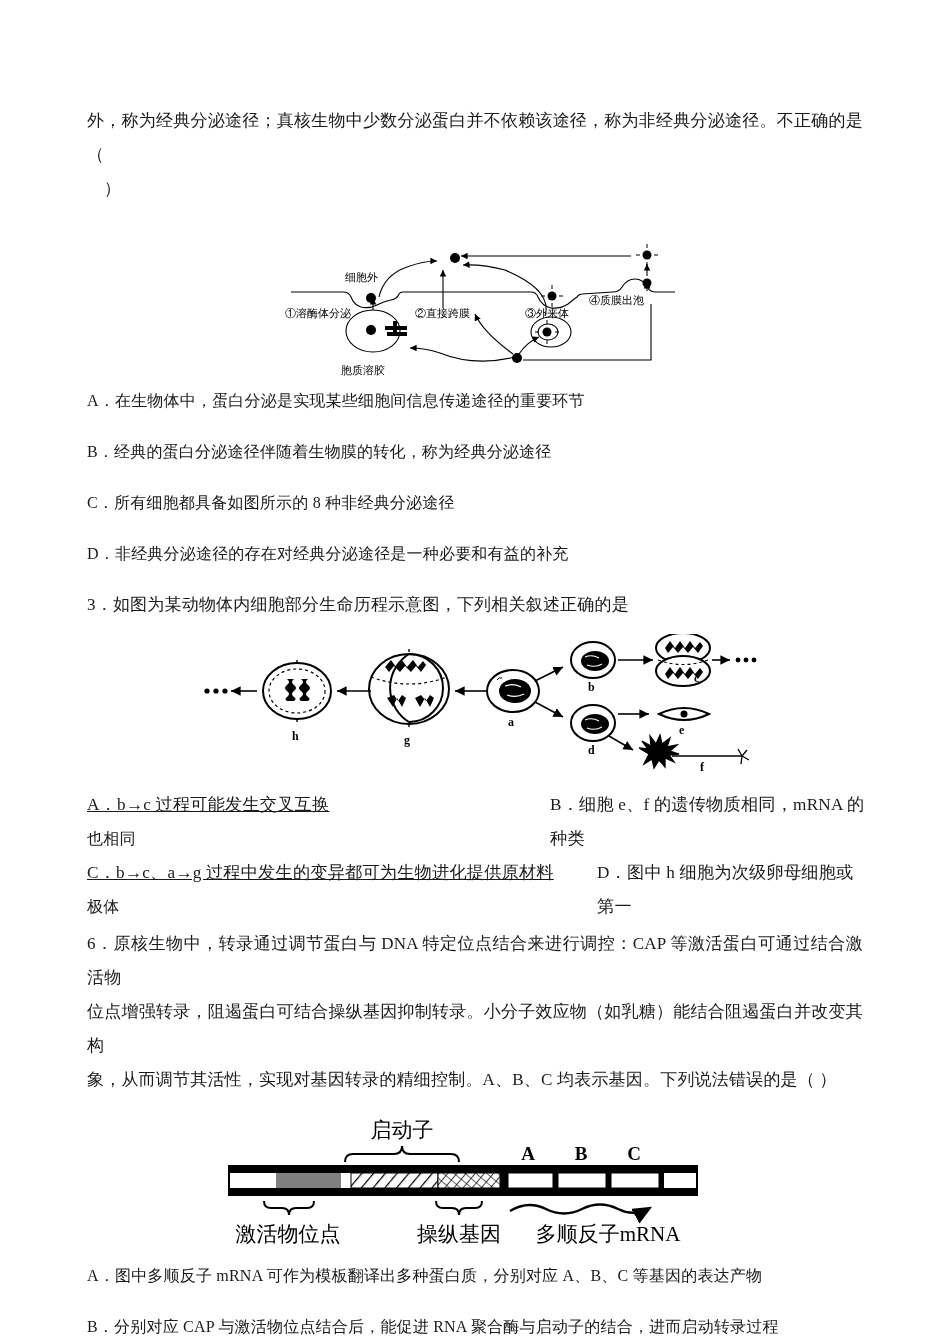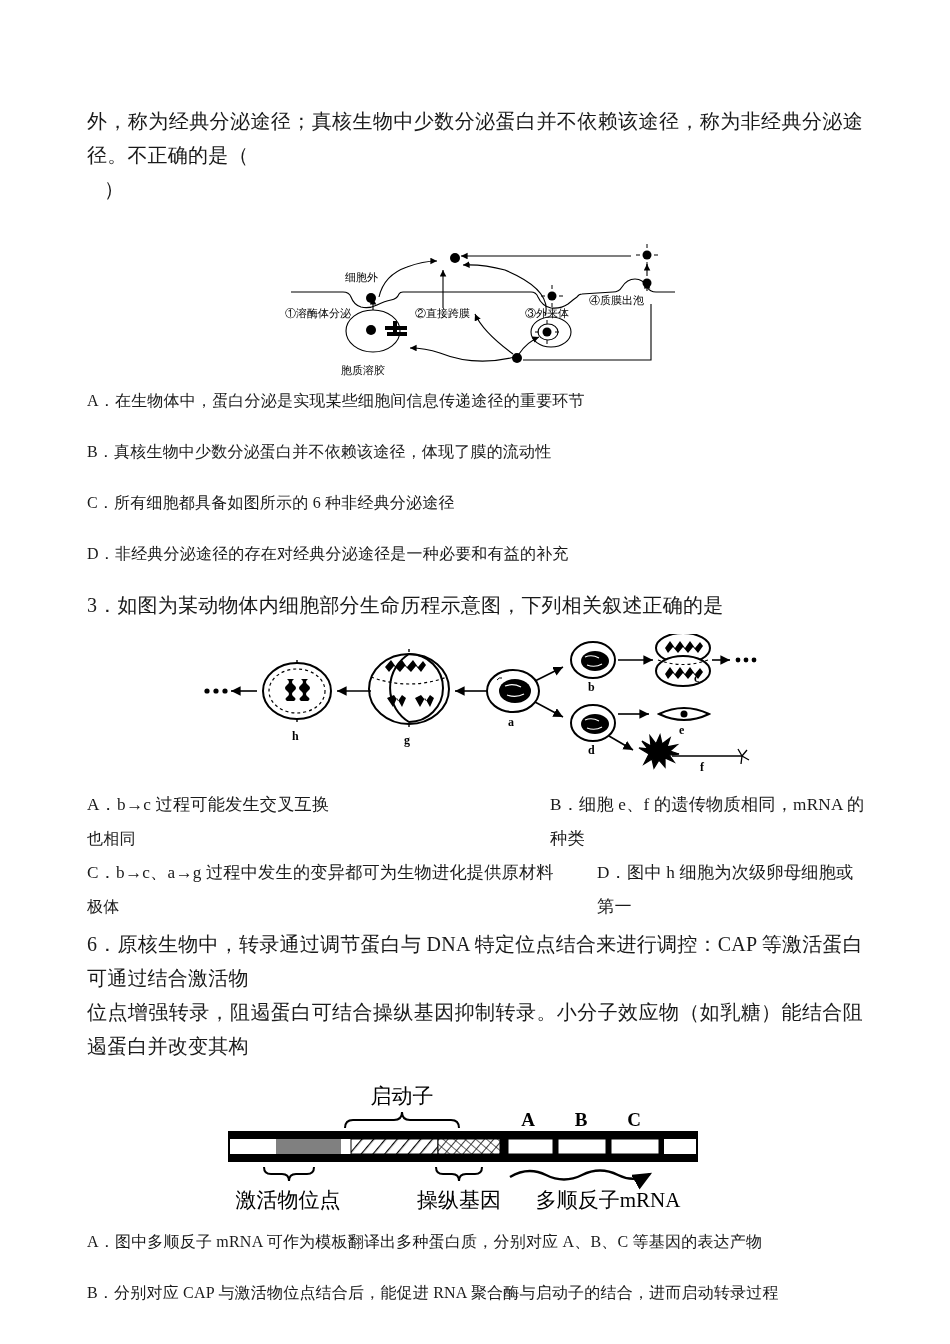--- a/index.html
+++ b/index.html
@@ -21,39 +21,40 @@
     width: 950px;
     height: 1344px;
   }
   .content {
     position: absolute;
     left: 87px;
     top: 104px;
     width: 776px;
   }
   .para {
-    font-size: 20px;
+    font-size: 17px;
     line-height: 34px;
     text-align: justify;
     letter-spacing: 0.2px;
     margin: 0;
   }
   .opt {
     font-size: 16px;
     line-height: 34px;
     margin: 0;
     letter-spacing: 0.2px;
   }
   .opt-gap { margin-top: 17px; }
   .two-col-row {
     font-size: 17.2px;
     line-height: 34px;
     letter-spacing: 0.2px;
     margin: 0;
     position: relative;
+    text-decoration: underline;
   }
   .col-right-abs {
     position: absolute;
     left: 439px;
     top: 0;
     width: 320px;
     margin-left: 24px;
   }
   .col-right-abs2 {
     position: absolute;
@@ -164,22 +165,22 @@
         <text class="svg-label" x="62" y="47" font-size="11">细胞外</text>
         <text class="svg-label" x="58" y="140" font-size="11">胞质溶胶</text>
         <text class="svg-label" x="2" y="83" font-size="11">①溶酶体分泌</text>
         <text class="svg-label" x="132" y="83" font-size="11">②直接跨膜</text>
         <text class="svg-label" x="242" y="83" font-size="11">③外来体</text>
         <text class="svg-label" x="306" y="70" font-size="11">④质膜出泡</text>
       </svg>
     </div>
 
     <p class="opt">A．在生物体中，蛋白分泌是实现某些细胞间信息传递途径的重要环节</p>
-    <p class="opt opt-gap">B．真核生物中少数分泌蛋白并不依赖该途径，体现了膜的流动性</p>
-    <p class="opt opt-gap">C．所有细胞都具备如图所示的 6 种非经典分泌途径</p>
+    <p class="opt opt-gap">B．经典的蛋白分泌途径伴随着生物膜的转化，称为经典分泌途径</p>
+    <p class="opt opt-gap">C．所有细胞都具备如图所示的 8 种非经典分泌途径</p>
     <p class="opt opt-gap">D．非经典分泌途径的存在对经典分泌途径是一种必要和有益的补充</p>
 
     <p class="para" style="margin-top:17px;">3．如图为某动物体内细胞部分生命历程示意图，下列相关叙述正确的是</p>
 
     <div class="fig2-wrap">
       <svg class="fig2" width="560" height="140" viewBox="0 0 560 140">
         <defs>
           <marker id="ah2" markerWidth="7" markerHeight="7" refX="6" refY="3" orient="auto" markerUnits="strokeWidth">
             <path d="M0,0 L6,3 L0,6 z" fill="#000"></path>
           </marker>
@@ -291,20 +292,21 @@
     <p class="opt">也相同</p>
 
     <div class="two-col-row">
       <span>C．b→c、a→g 过程中发生的变异都可为生物进化提供原材料</span>
       <span class="col-right-abs2">D．图中 h 细胞为次级卵母细胞或第一</span>
     </div>
     <p class="opt">极体</p>
 
     <p class="para" style="margin-top:3px;">6．原核生物中，转录通过调节蛋白与 DNA 特定位点结合来进行调控：CAP 等激活蛋白可通过结合激活物</p>
     <p class="para">位点增强转录，阻遏蛋白可结合操纵基因抑制转录。小分子效应物（如乳糖）能结合阻遏蛋白并改变其构</p>
+    <p class="para">象，从而调节其活性，实现对基因转录的精细控制。A、B、C 均表示基因。下列说法错误的是（        ）</p>
 
     <div class="fig3-wrap">
       <svg class="fig3" width="510" height="132" viewBox="0 0 510 132">
         <defs>
           <marker id="ah3" markerWidth="9" markerHeight="9" refX="7" refY="3.5" orient="auto" markerUnits="strokeWidth">
             <path d="M0,0 L8,3.5 L0,7 z" fill="#000"></path>
           </marker>
           <pattern id="hatchA" width="9" height="9" patternUnits="userSpaceOnUse" patternTransform="rotate(40)">
             <rect width="9" height="9" fill="#fff"></rect>
             <line x1="0" y1="0" x2="0" y2="9" stroke="#000" stroke-width="2.4"></line>

